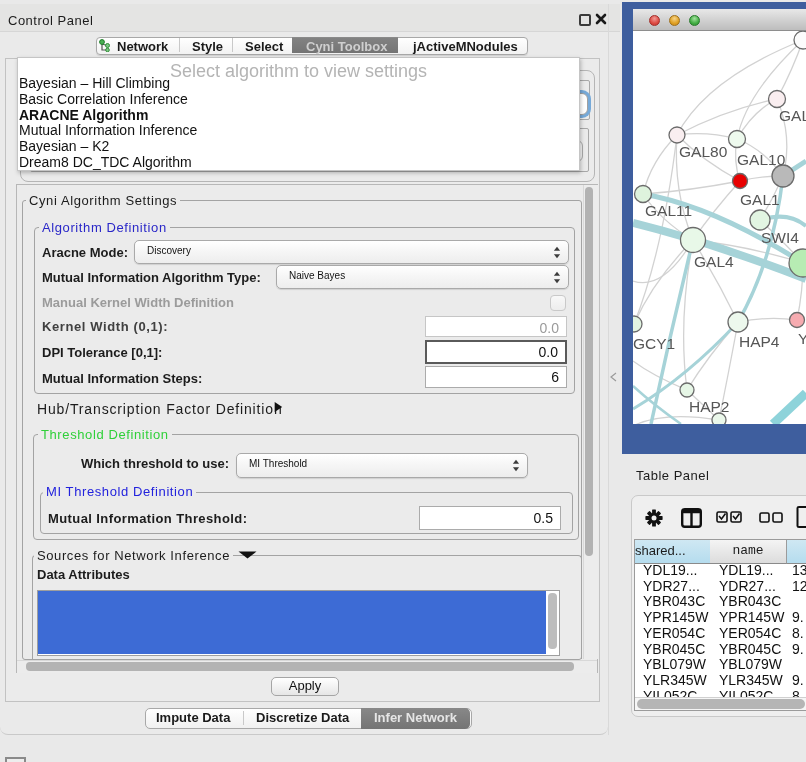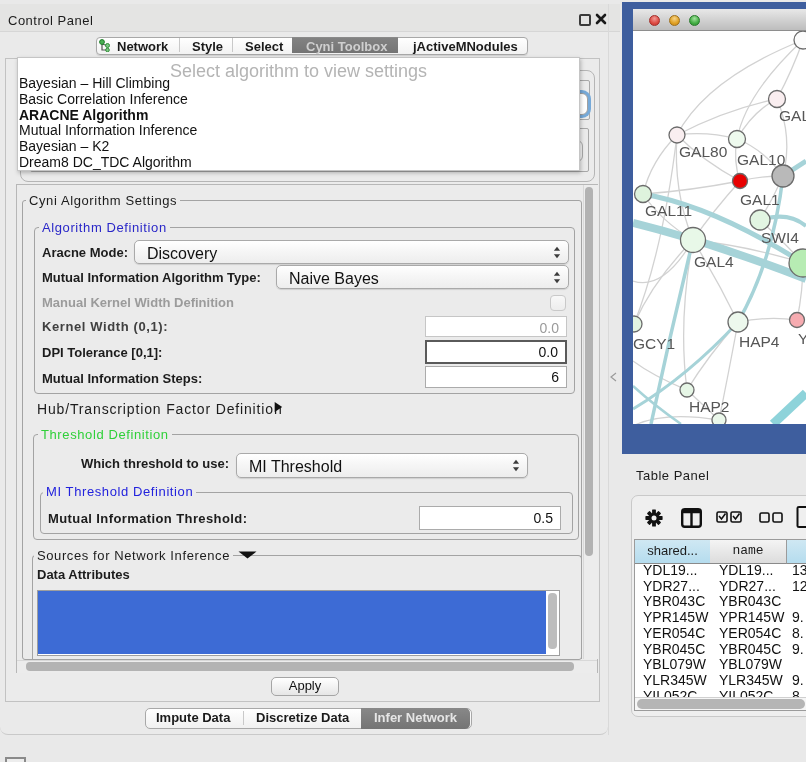--- a/index.html
+++ b/index.html
@@ -4,21 +4,21 @@
 <style>
 html,body{margin:0;padding:0;}
 body{width:806px;height:762px;position:relative;overflow:hidden;background:#e9e9e9;
   font-family:"Liberation Sans",sans-serif;-webkit-font-smoothing:antialiased;}
 .abs{position:absolute;}
 .grp{position:absolute;border:1px solid #a3a3a3;border-radius:4px;}
 .grptitle{position:absolute;background:#ebebeb;padding:0 3px;font-size:13px;line-height:13px;letter-spacing:0.6px;}
 .lbl{position:absolute;font-size:13px;font-weight:bold;color:#1c1c1c;white-space:nowrap;}
 .combo{position:absolute;border:1px solid #a9a9a9;border-radius:5px;
   background:linear-gradient(#ffffff,#f6f6f6 45%,#ededed);box-shadow:0 1px 1px rgba(0,0,0,0.12);}
-.combo .ctext{position:absolute;left:12px;top:4px;font-size:16px;color:#111;}
+.combo .ctext{position:absolute;left:12px;top:4px;font-size:10px;color:#111;}
 .spin{position:absolute;right:7px;top:4px;width:8px;}
 .tf{position:absolute;background:#fff;border:1px solid #ababab;font-size:14px;color:#111;
   text-align:right;padding-right:7px;box-sizing:border-box;line-height:22px;}
 .tabtext{font-size:13px;font-weight:bold;color:#1a1a1a;white-space:nowrap;position:absolute;}
 </style>
 </head>
 <body>
 
 <div class="abs" id="cpwin" style="left:0;top:4px;width:608px;height:730px;background:#eaeaea;border-radius:0 0 8px 8px;border-bottom:1px solid #c9c9c9;"></div>
 <div class="abs" style="left:0;top:4px;width:620px;height:27px;background:#e4e4e3;border-bottom:1px solid #d6d6d6;"></div>
@@ -272,21 +272,21 @@
 </svg>
 <svg class="abs" style="left:759px;top:512px;" width="24" height="11" viewBox="0 0 24 11">
   <rect x="1" y="1" width="9" height="9" rx="1.5" fill="none" stroke="#111" stroke-width="1.6"></rect>
   <rect x="14" y="1" width="9" height="9" rx="1.5" fill="none" stroke="#111" stroke-width="1.6"></rect>
 </svg>
 <svg class="abs" style="left:796px;top:506px;" width="12" height="22" viewBox="0 0 12 22">
   <path d="M1.5 2 Q1.5 1 3 1 L11 1 L11 21 L3 21 Q1.5 21 1.5 20 Z" fill="none" stroke="#111" stroke-width="2"></path>
 </svg>
 
 <div class="abs" style="left:634px;top:539px;width:172px;height:172px;border:1px solid #9b9b9b;border-right:none;background:#fff;box-sizing:border-box;overflow:hidden;">
-  <div class="abs" style="left:0;top:0;width:75px;height:23px;background:linear-gradient(#cfe8f3,#b5dcee);border-right:1px solid #9b9b9b;border-bottom:1px solid #8a8a8a;text-align:center;font-size:13px;line-height:22px;color:#1c1c1c;">shared...</div>
+  <div class="abs" style="left:0;top:0;width:75px;height:23px;background:linear-gradient(#cfe8f3,#b5dcee);border-right:1px solid #9b9b9b;border-bottom:1px solid #8a8a8a;font-size:13px;line-height:22px;color:#1c1c1c;">shared...</div>
   <div class="abs" style="left:75px;top:0;width:76px;height:23px;background:linear-gradient(#f4f4f4,#dcdcdc);border-right:1px solid #9b9b9b;border-bottom:1px solid #8a8a8a;text-align:center;font-size:13px;line-height:22px;color:#1c1c1c;font-family:Liberation Mono, monospace;">name</div>
   <div class="abs" style="left:152px;top:0;width:20px;height:23px;background:linear-gradient(#cfe8f3,#b5dcee);border-bottom:1px solid #8a8a8a;"></div>
   <div class="abs" style="left:8px;top:23px;font-size:14px;color:#111;line-height:15.7px;">YDL19...<br>YDR27...<br>YBR043C<br>YPR145W<br>YER054C<br>YBR045C<br>YBL079W<br>YLR345W<br>YIL052C</div>
   <div class="abs" style="left:84px;top:23px;font-size:14px;color:#111;line-height:15.7px;">YDL19...<br>YDR27...<br>YBR043C<br>YPR145W<br>YER054C<br>YBR045C<br>YBL079W<br>YLR345W<br>YIL052C</div>
   <div class="abs" style="left:157px;top:23px;font-size:14px;color:#111;line-height:15.7px;">13<br>12<br><br>9.<br>8.<br>9.<br><br>9.<br>8.</div>
 
   <div class="abs" style="left:0;top:157px;width:172px;height:14px;background:#f6f6f6;border-top:1px solid #d0d0d0;"></div>
   <div class="abs" style="left:2px;top:159px;width:168px;height:10px;background:#b5b5b5;border-radius:5px;"></div>
 </div>
 

